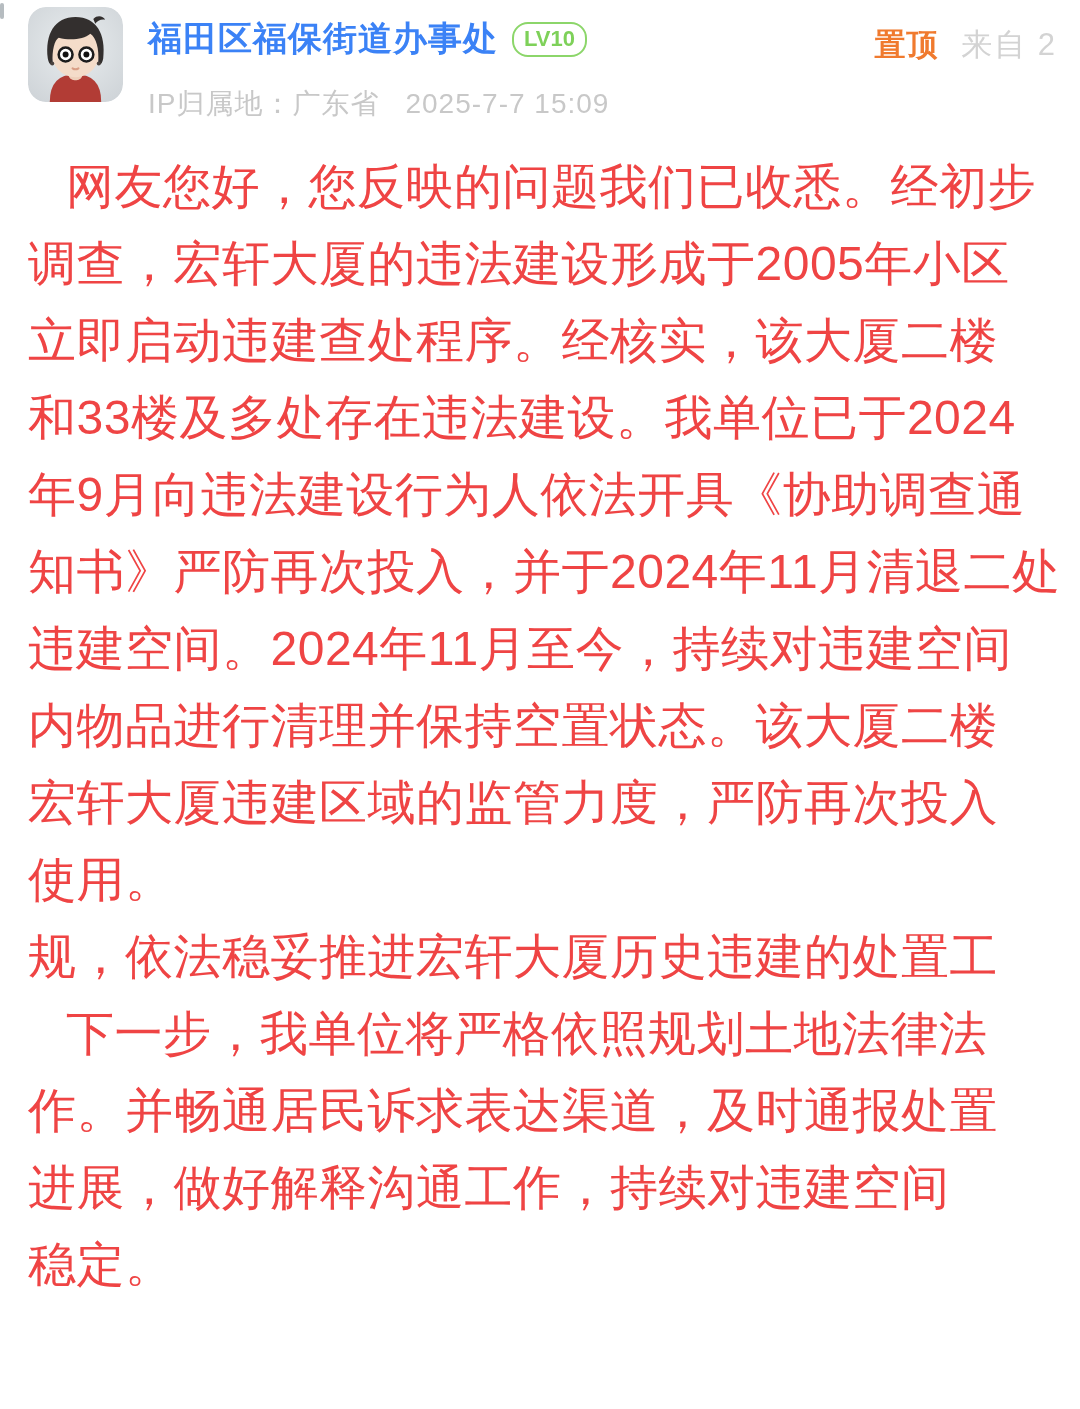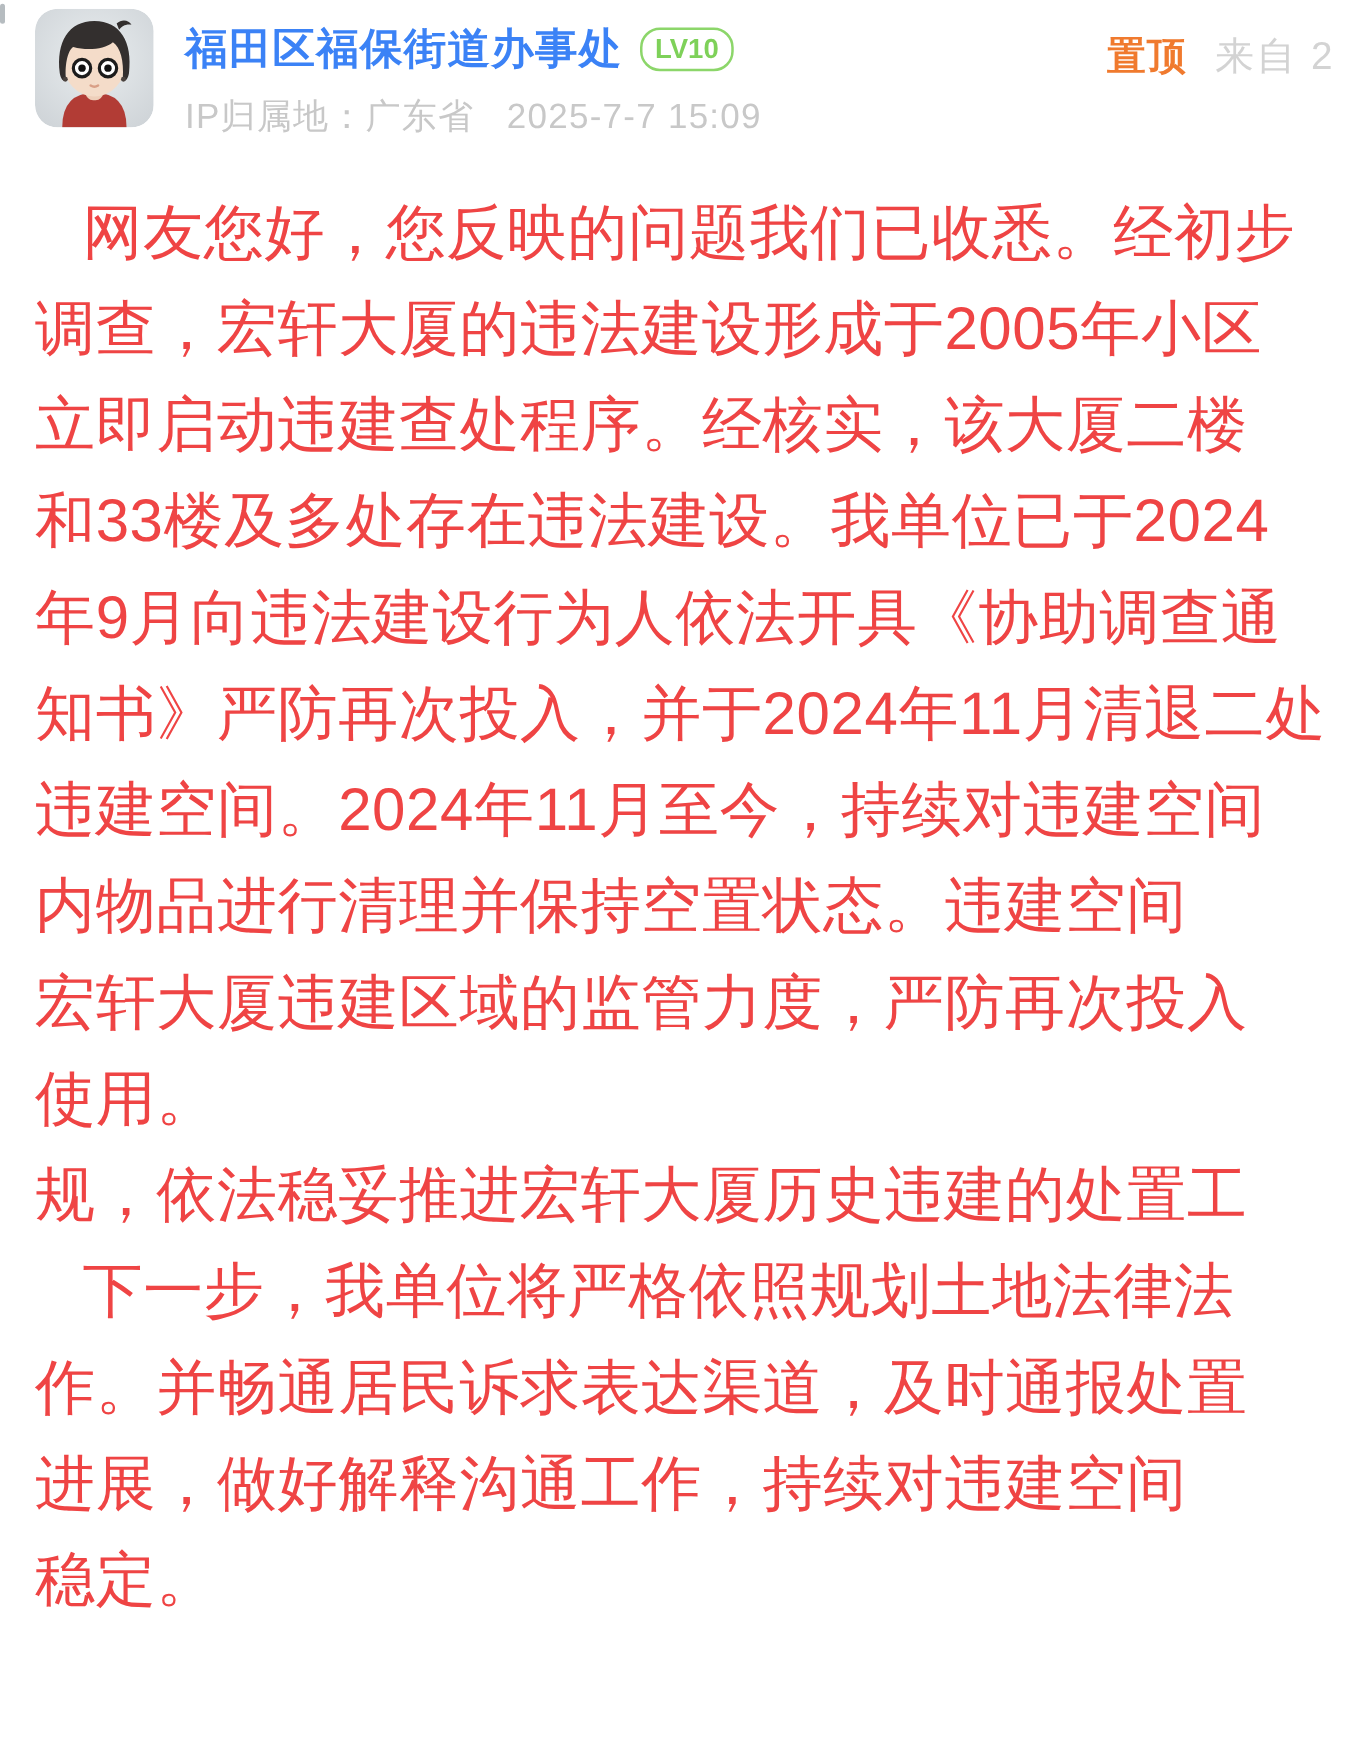--- a/index.html
+++ b/index.html
@@ -63,30 +63,30 @@
     display: inline-block;
     font-size: 22px;
     line-height: 1;
     color: #7ed159;
     border: 2.5px solid #8cd66a;
     border-radius: 16px;
     padding: 4px 10px 5px 10px;
     font-weight: 700;
   }
   .meta-row {
-    margin-top: 12px;
+    margin-top: 23px;
     font-size: 28px;
     color: #c8c8c8;
     letter-spacing: 1px;
     white-space: nowrap;
   }
   .meta-row .gap { display: inline-block; width: 26px; }
   .header-right {
     position: absolute;
-    right: 12px;
+    right: 23px;
     top: 24px;
     font-size: 31px;
     white-space: nowrap;
   }
   .pinned-badge {
     color: #f07a2e;
     font-weight: 700;
     letter-spacing: 1px;
   }
   .from-label {
@@ -169,21 +169,21 @@
   </div>
 
   <div class="content">
     <div class="line indent">网友您好，您反映的问题我们已收悉。经初步</div>
     <div class="line">调查，宏轩大厦的违法建设形成于2005年小区</div>
     <div class="line">立即启动违建查处程序。经核实，该大厦二楼</div>
     <div class="line">和33楼及多处存在违法建设。我单位已于2024</div>
     <div class="line">年9月向违法建设行为人依法开具《协助调查通</div>
     <div class="line">知书》严防再次投入，并于2024年11月清退二处</div>
     <div class="line">违建空间。2024年11月至今，持续对违建空间</div>
-    <div class="line">内物品进行清理并保持空置状态。违建空间</div>
+    <div class="line">内物品进行清理并保持空置状态。该大厦二楼</div>
     <div class="line">宏轩大厦违建区域的监管力度，严防再次投入</div>
     <div class="line">使用。</div>
     <div class="line">规，依法稳妥推进宏轩大厦历史违建的处置工</div>
     <div class="line indent">下一步，我单位将严格依照规划土地法律法</div>
     <div class="line">作。并畅通居民诉求表达渠道，及时通报处置</div>
     <div class="line">进展，做好解释沟通工作，持续对违建空间</div>
     <div class="line">稳定。</div>
   </div>
 
 </div>

